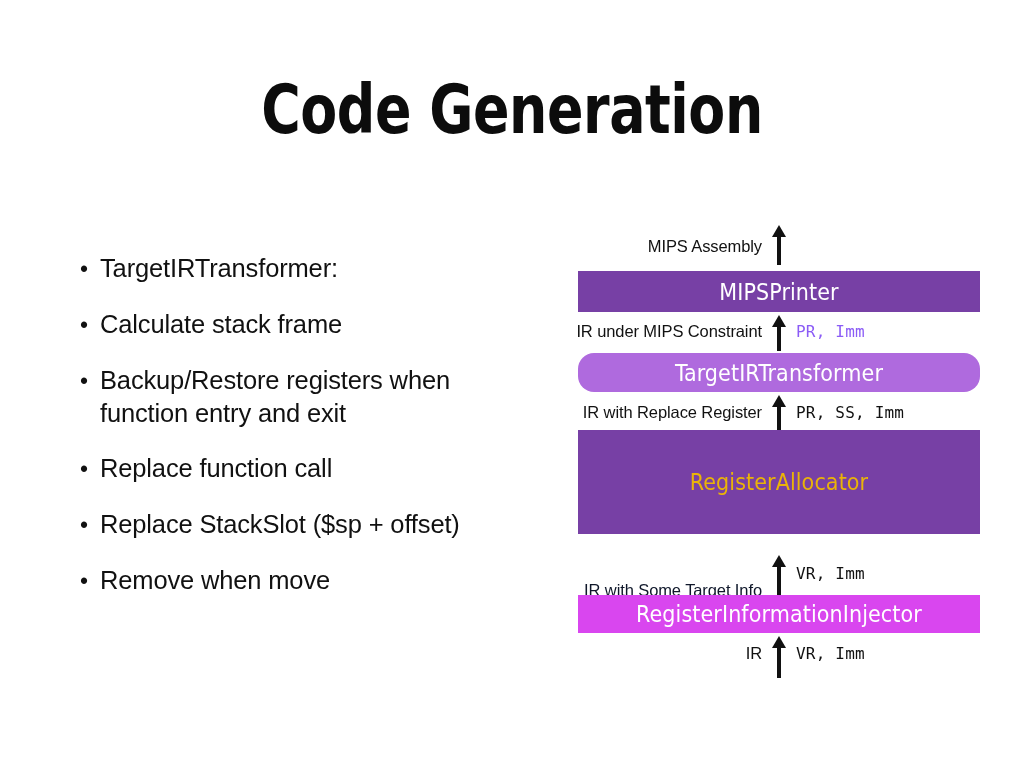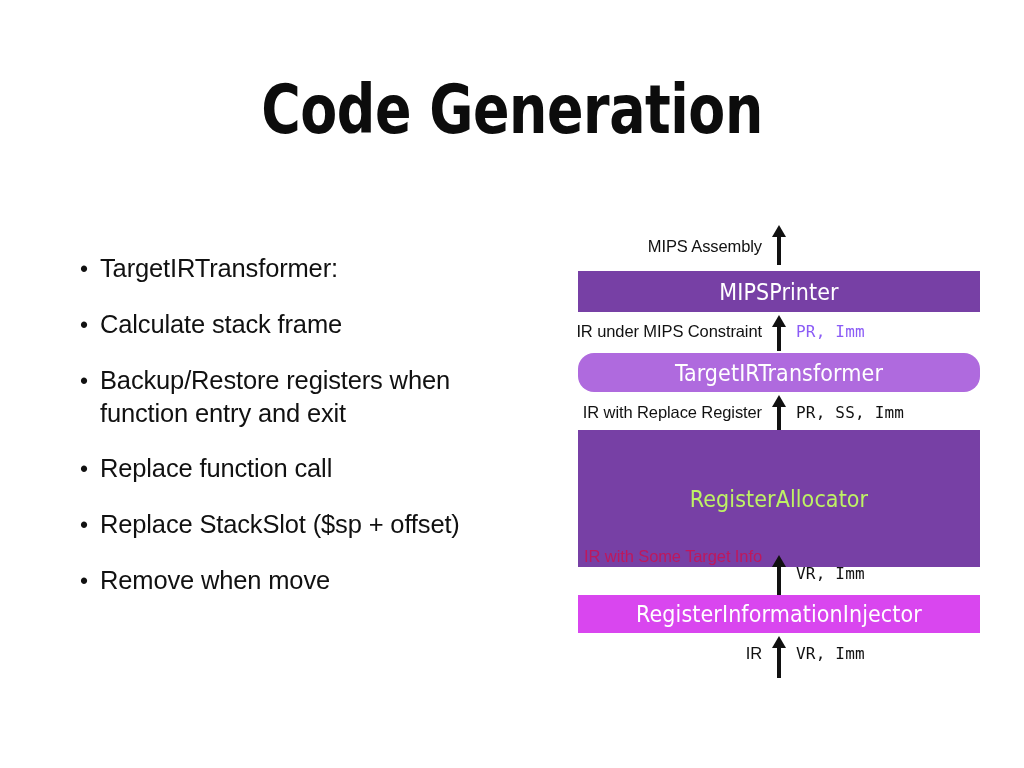--- a/index.html
+++ b/index.html
@@ -199,29 +199,29 @@
     <span>TargetIRTransformer</span>
   </div>
 
   <div class="arrow" style="top:170px; height:36px;">
     <div class="head" style="border-bottom-color: rgb(17, 17, 17);"></div>
     <div class="shaft" style="background: rgb(17, 17, 17);"></div>
   </div>
   <div class="lbl left" style="top: 178px; color: rgb(17, 17, 17);">IR with Replace Register</div>
   <div class="lbl right" style="top: 178px; color: rgb(17, 17, 17);">PR,  SS,  Imm</div>
 
-  <div class="dbox dark" style="top: 205px; height: 137px; background: rgb(119, 64, 165); color: #bef264;">
+  <div class="dbox dark" style="top: 205px; height: 104px; background: rgb(119, 64, 165); color: #eab308;">
     <span>RegisterAllocator</span>
   </div>
 
   <div class="arrow" style="top:330px; height:40px;">
     <div class="head" style="border-bottom-color: rgb(17, 17, 17);"></div>
     <div class="shaft" style="background: rgb(17, 17, 17);"></div>
   </div>
-  <div class="lbl left" style="top: 322px; color: #be185d; text-align: right;">IR with Some Target Info</div>
+  <div class="lbl left" style="top: 356px; color: #0f172a; text-align: right;">IR with Some Target Info</div>
   <div class="lbl right" style="top: 339px; color: rgb(17, 17, 17);">VR,  Imm</div>
 
   <div class="dbox dark" style="top: 370px; height: 38px; background: #d946ef; color: rgb(255, 255, 255);">
     <span>RegisterInformationInjector</span>
   </div>
 
   <div class="arrow" style="top:411px; height:42px;">
     <div class="head" style="border-bottom-color: rgb(17, 17, 17);"></div>
     <div class="shaft" style="background: rgb(17, 17, 17);"></div>
   </div>

